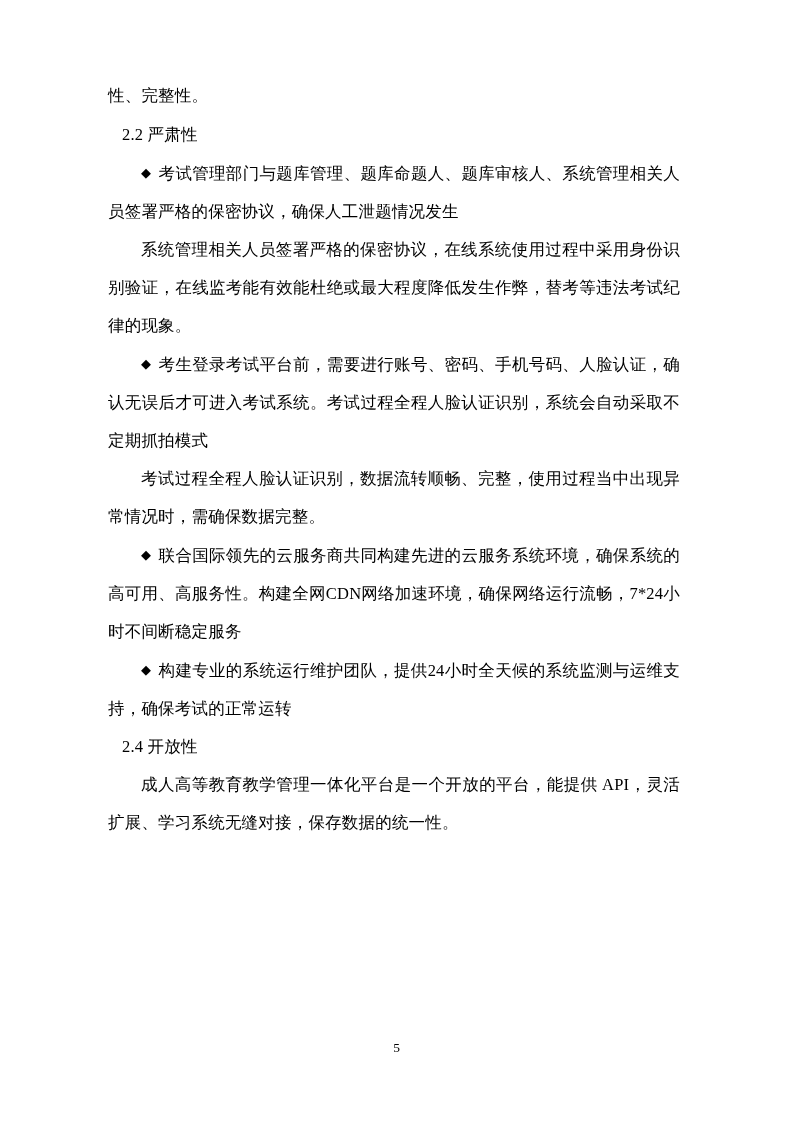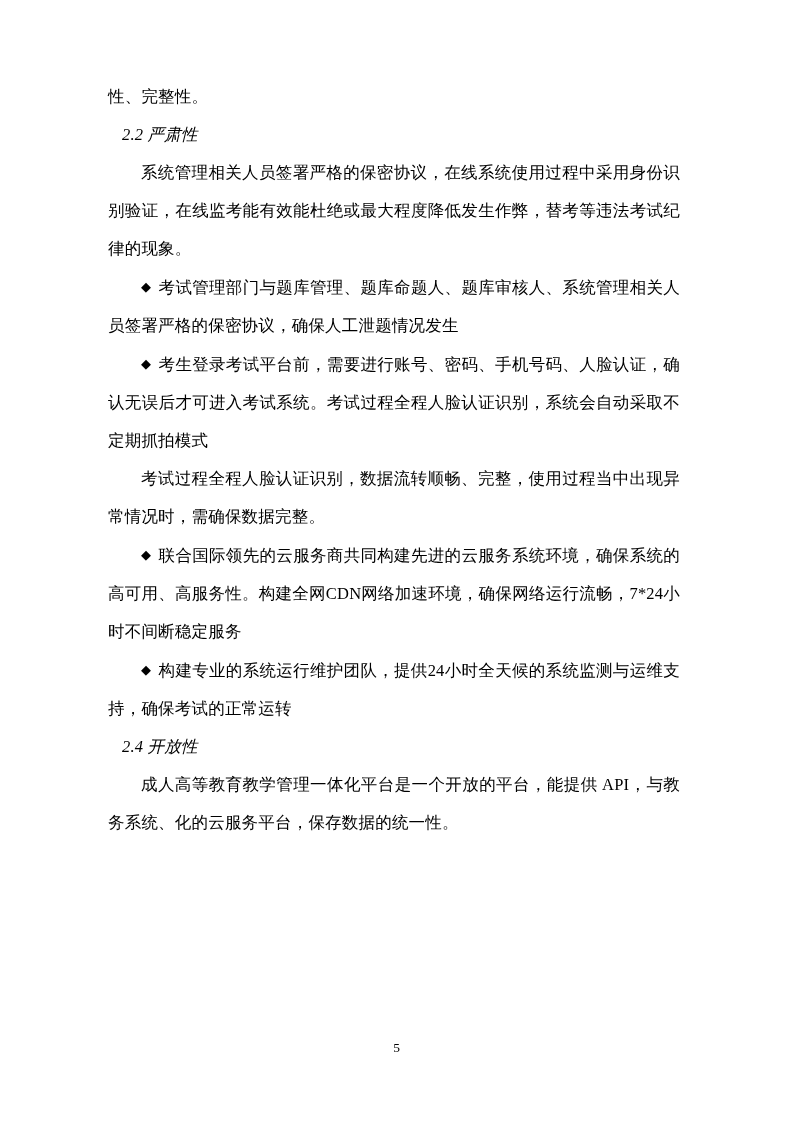--- a/index.html
+++ b/index.html
@@ -29,24 +29,24 @@
     font-size: 16.5px;
     line-height: 38px;
     text-align: justify;
     text-justify: inter-ideograph;
     margin: 0;
     letter-spacing: 0.2px;
   }
   .indent-1 {
     text-indent: 0;
     padding-left: 0;
+    font-family: Liberation Mono, monospace;
   }
   .heading-num {
     padding-left: 14px;
-    font-style: italic;
   }
   .body-indent {
     text-indent: 33px;
   }
   .bullet-para {
     text-indent: 33px;
   }
   .bullet {
     font-size: 13px;
     vertical-align: 2px;
@@ -68,38 +68,38 @@
 </head>
 <body>
 
 <div class="page">
   <div class="content">
 
     <p class="para indent-1">性、完整性。</p>
 
     <p class="para heading-num">2.2 严肃性</p>
 
+    <p class="para bullet-para"><span class="bullet">◆</span> <span>考试管理部门与题库管理、题库命题人、题库审核人、系统管理相关人员签署严格的保密协议，确保人工泄题情况发生</span></p>
+
     <p class="para body-indent">系统管理相关人员签署严格的保密协议，在线系统使用过程中采用身份识别验证，在线监考能有效能杜绝或最大程度降低发生作弊，替考等违法考试纪律的现象。</p>
-
-    <p class="para bullet-para"><span class="bullet">◆</span> <span>考试管理部门与题库管理、题库命题人、题库审核人、系统管理相关人员签署严格的保密协议，确保人工泄题情况发生</span></p>
 
     <p class="para bullet-para"><span class="bullet">◆</span> <span>考生登录考试平台前，需要进行账号、密码、手机号码、人脸认证，确认无误后才可进入考试系统。考试过程全程人脸认证识别，系统会自动采取不定期抓拍模式</span></p>
 
 
 
     <p class="para body-indent">考试过程全程人脸认证识别，数据流转顺畅、完整，使用过程当中出现异常情况时，需确保数据完整。</p>
 
     <p class="para bullet-para"><span class="bullet">◆</span> <span>联合国际领先的云服务商共同构建先进的云服务系统环境，确保系统的高可用、高服务性。构建全网CDN网络加速环境，确保网络运行流畅，7*24小时不间断稳定服务</span></p>
 
 
     <p class="para bullet-para"><span class="bullet">◆</span> <span>构建专业的系统运行维护团队，提供24小时全天候的系统监测与运维支持，确保考试的正常运转</span></p>
 
     <p class="para heading-num">2.4 开放性</p>
 
-    <p class="para body-indent">成人高等教育教学管理一体化平台是一个开放的平台，能提供 API，与教务系统、化的云服务平台，保存数据的统一性。</p>
+    <p class="para body-indent">成人高等教育教学管理一体化平台是一个开放的平台，能提供 API，灵活扩展、学习系统无缝对接，保存数据的统一性。</p>
 
 
     <div class="spacer-line"></div>
 
   </div>
 
   <div class="page-number">5</div>
 </div>
 
 </body></html>

